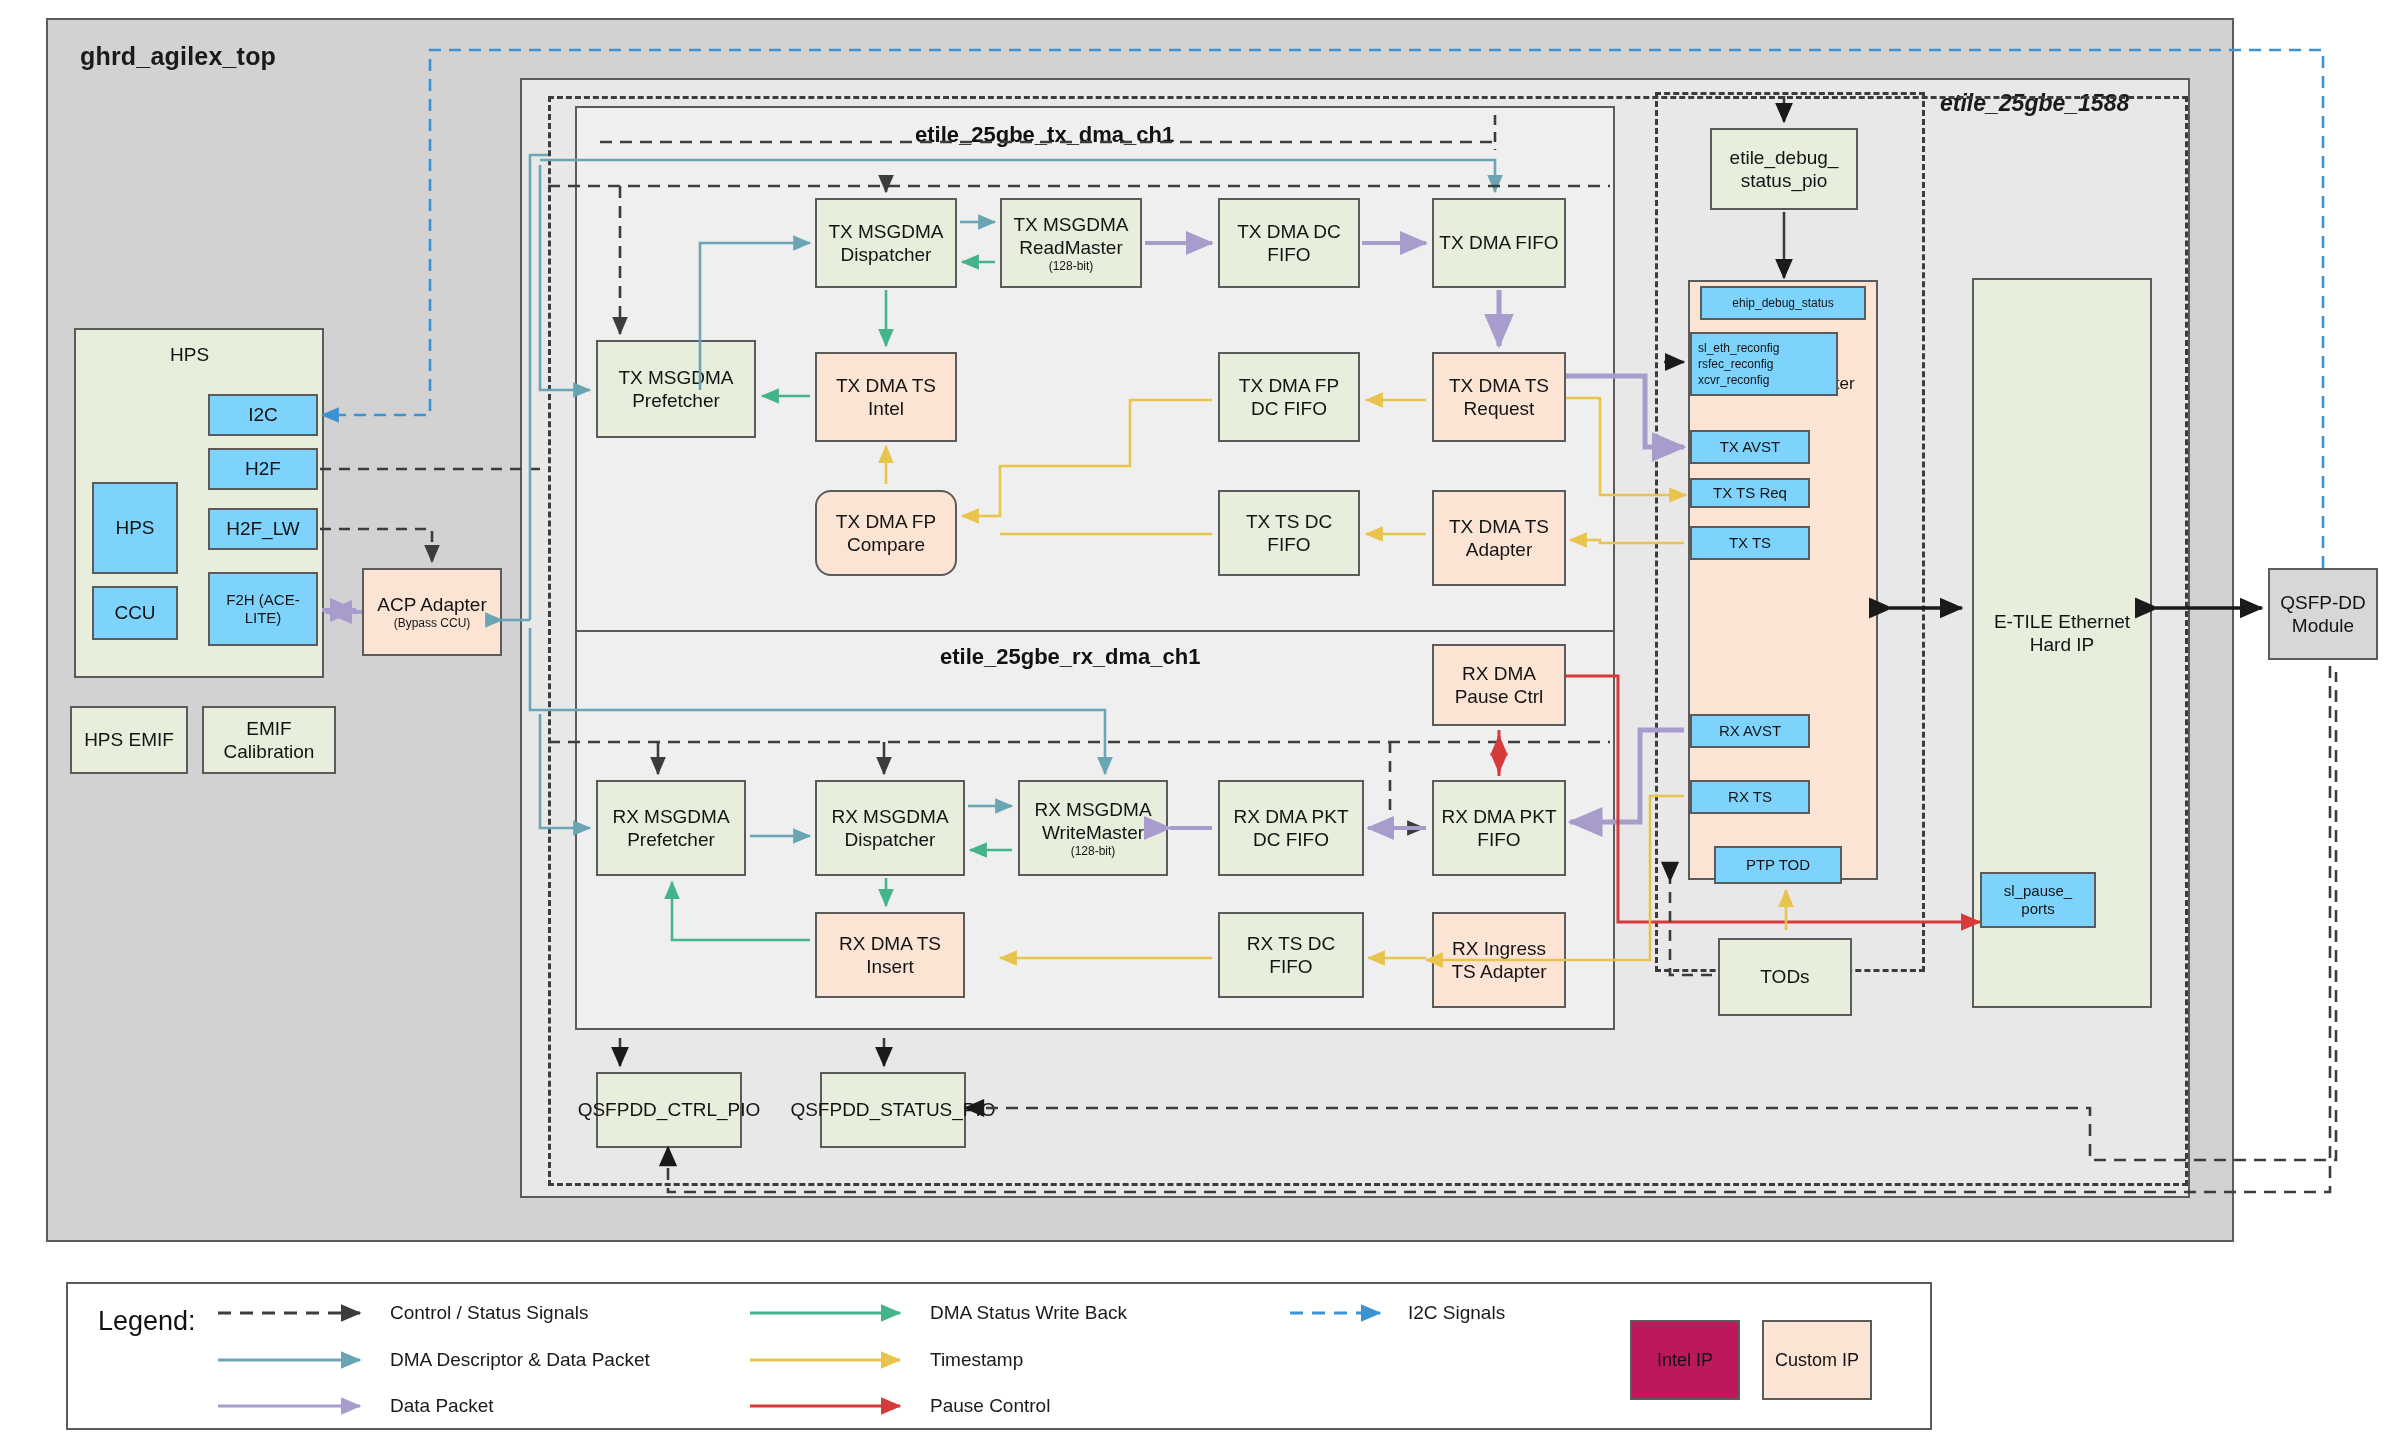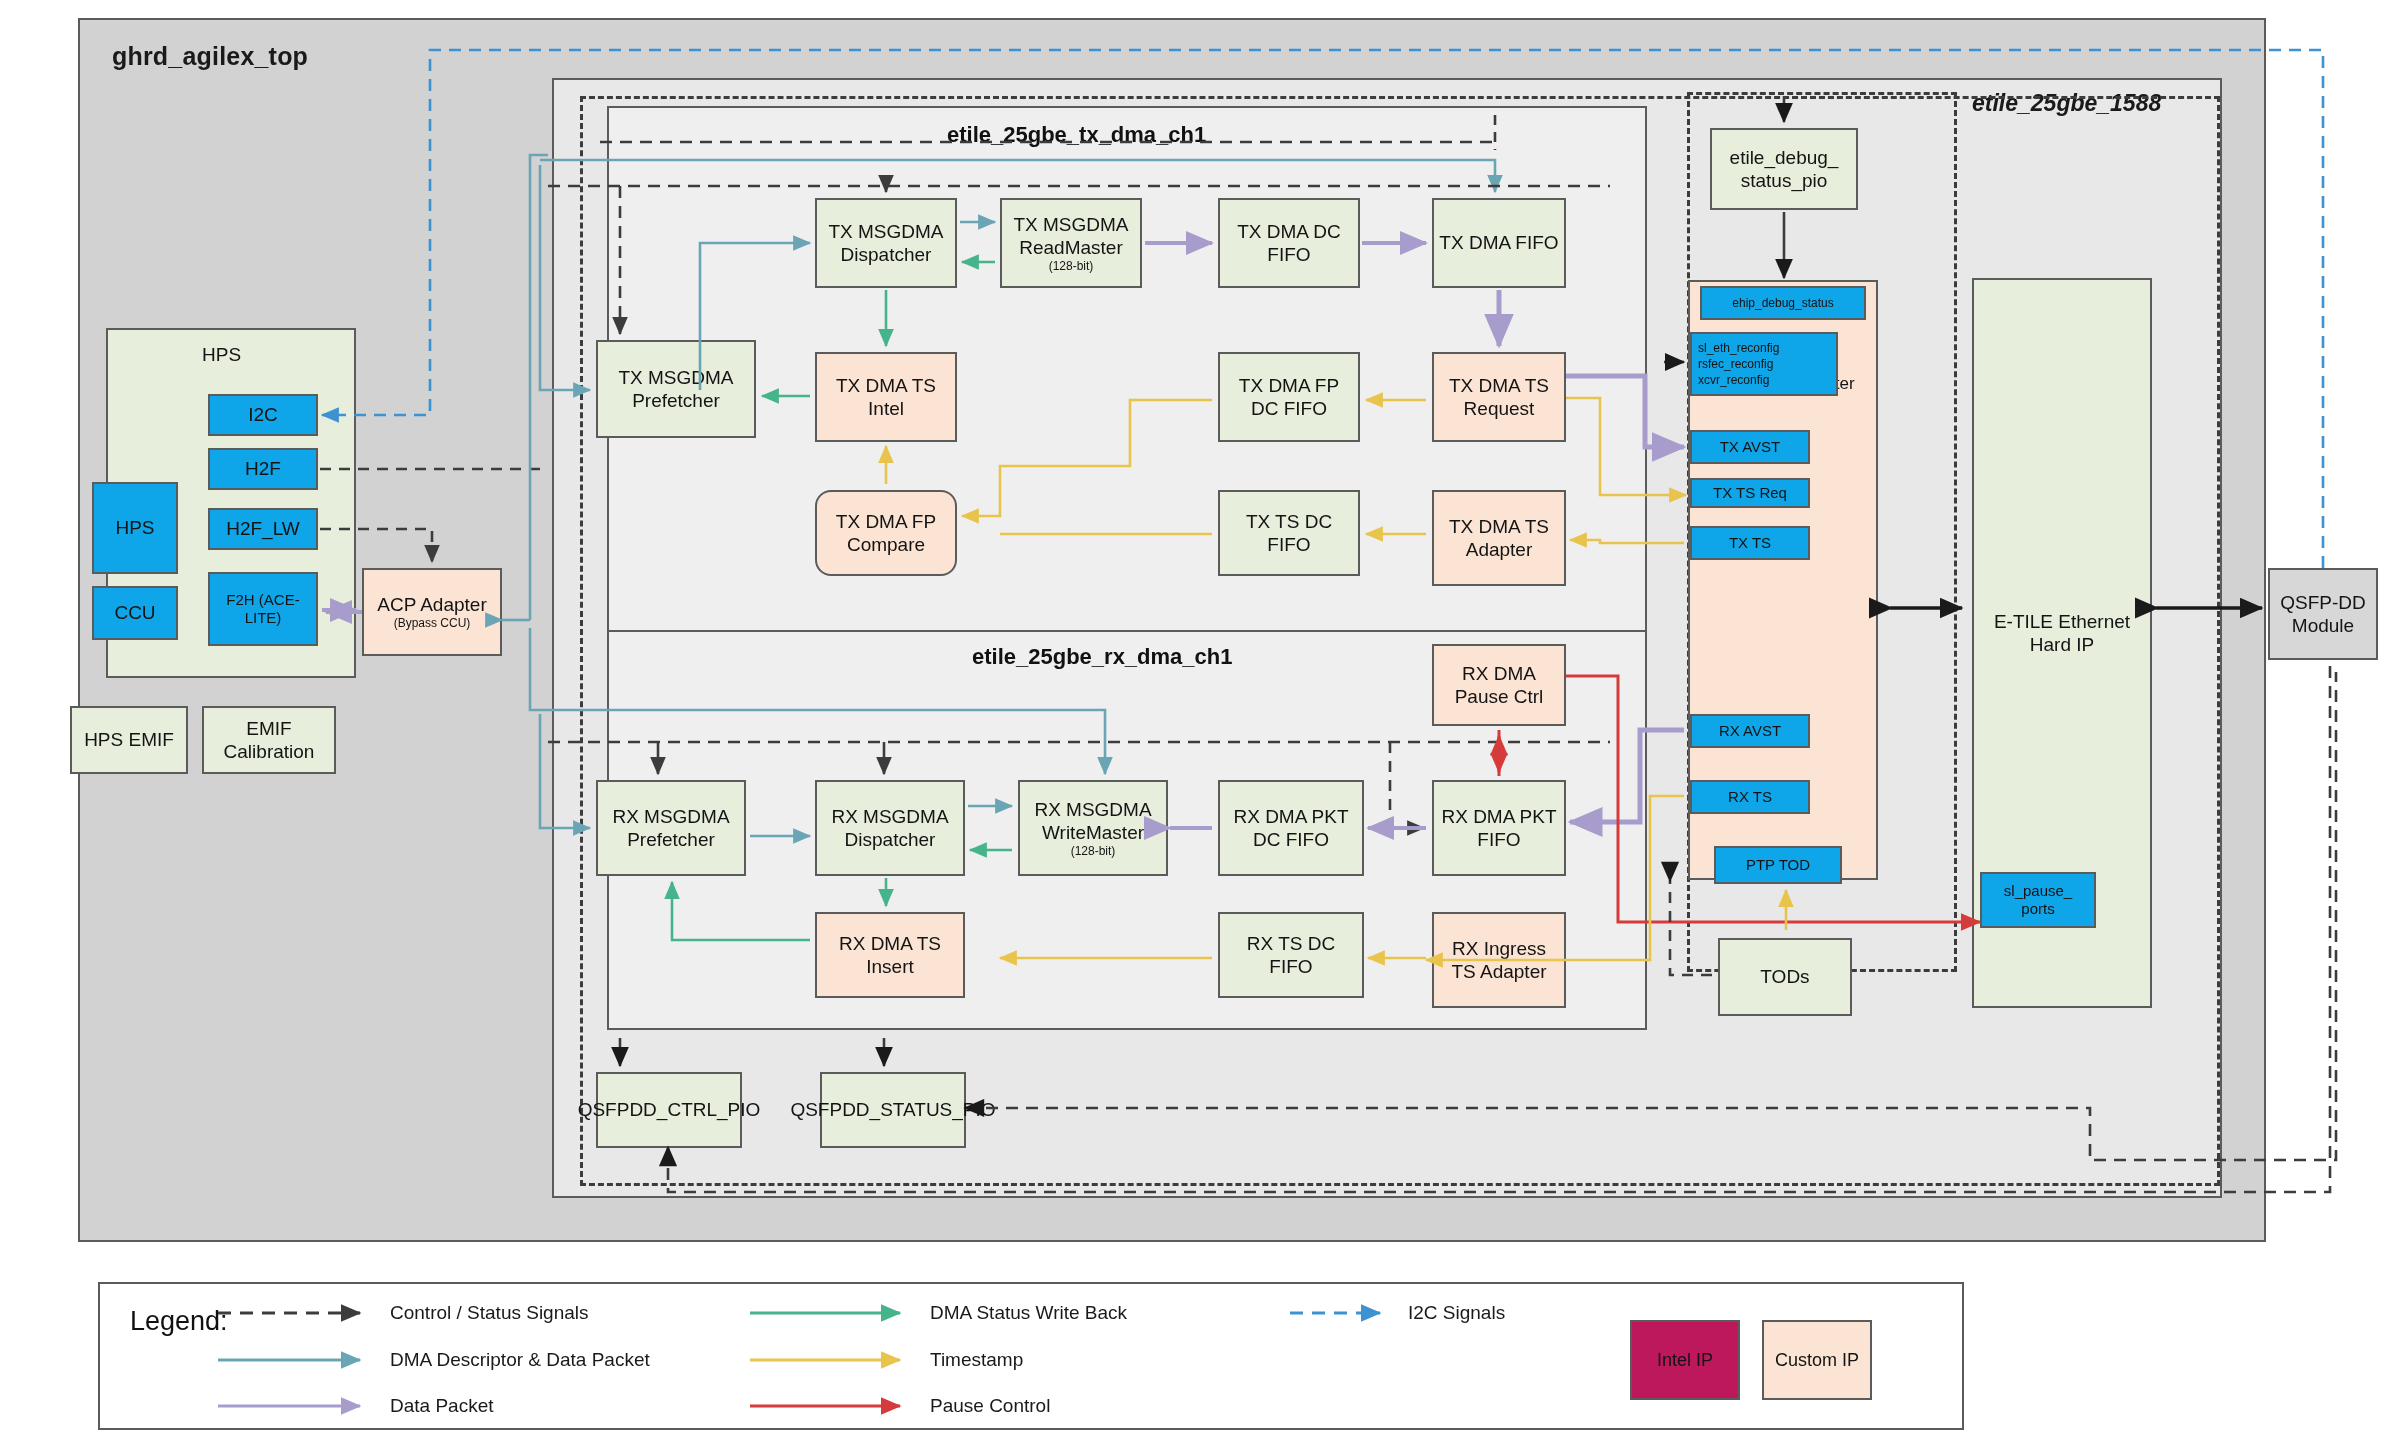--- a/index.html
+++ b/index.html
@@ -1,20 +1,20 @@
 <!DOCTYPE html>
 <html><head>
 <meta charset="utf-8">
 <style>
   html,body{margin:0;padding:0;background:#ffffff;}
   body{font-family:"Liberation Sans",sans-serif;}
   #stage{position:relative;width:2402px;height:1447px;overflow:hidden;background:#fff;}
 
   
-  .abs{position:absolute;box-sizing:border-box;margin-left:32px;}
+  .abs{position:absolute;box-sizing:border-box;}
 
   
   #top-container{
     left:46px;top:18px;width:2188px;height:1224px;
     background:#d2d2d2;border:2px solid #5b5b5b;
   }
   #top-title{
     left:80px;top:42px;font-size:25px;font-weight:bold;color:#1a1a1a;letter-spacing:.2px;
   }
 
@@ -51,21 +51,21 @@
   
   .blk{
     position:absolute;box-sizing:border-box;
     border:2px solid #5b5b5b;
     display:flex;align-items:center;justify-content:center;
     text-align:center;line-height:1.22;color:#141414;
     font-size:19px;padding:2px 4px;
   }
   .intel{background:#e7eedb;}
   .custom{background:#fbe4d3;}
-  .white{background:#0ea5e9;}
+  .white{background:#7dd3fc;}
   .hpsbg{background:#e7eedb;}
   .grayblk{background:#d7d7d7;}
   .small{font-size:15px;}
   .tiny{font-size:12px;}
   .lbl{font-size:17px;}
 
   
   #hps-box{left:74px;top:328px;width:250px;height:350px;background:#e7eedb;border:2px solid #5b5b5b;}
   #hps-title{left:170px;top:344px;font-size:19px;color:#141414;}
 

